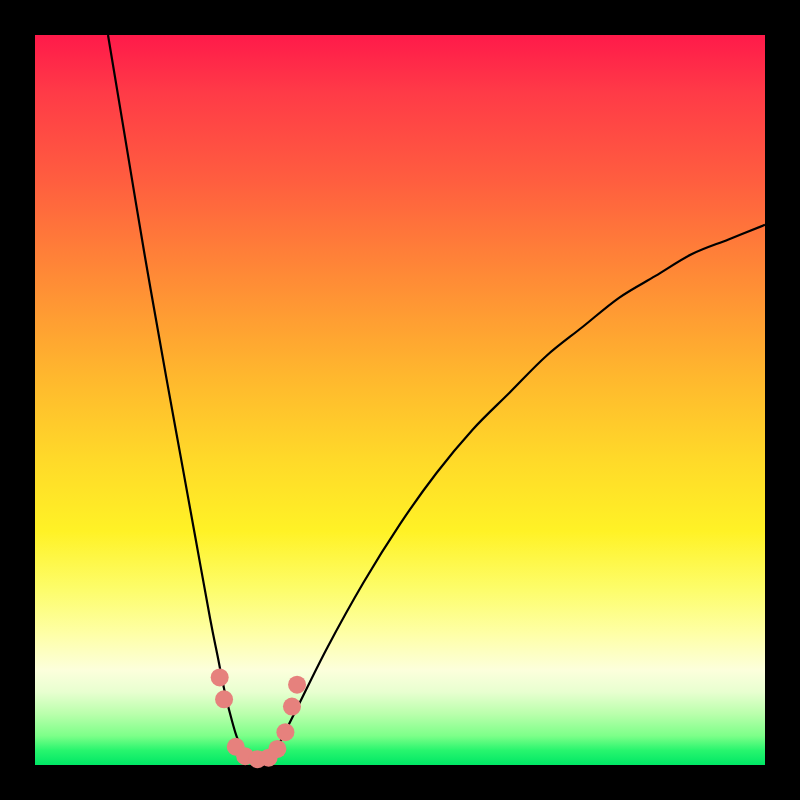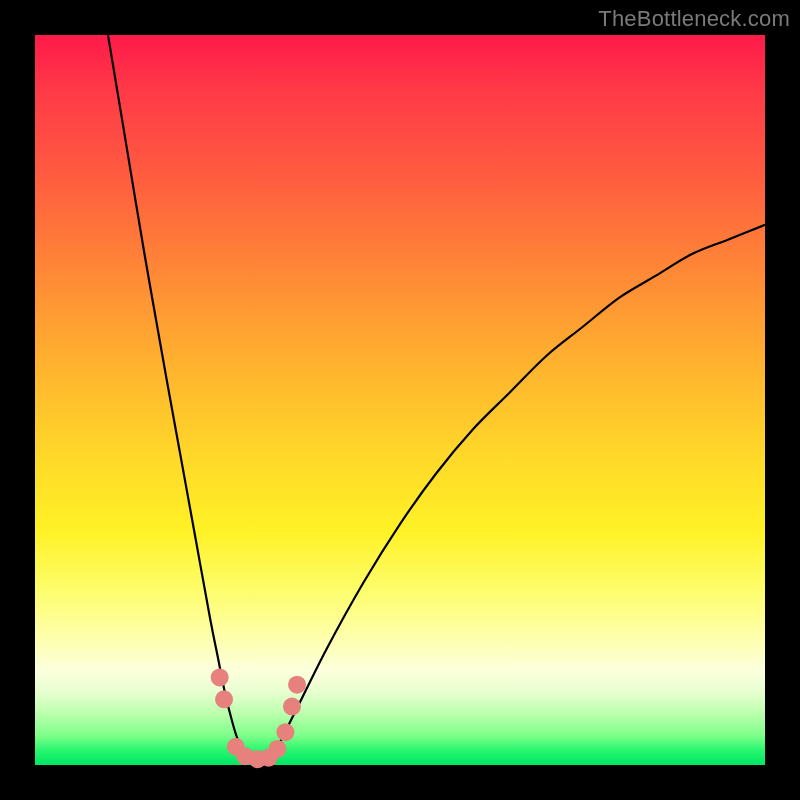--- a/index.html
+++ b/index.html
@@ -61,21 +61,20 @@
     top: 0;
     width: 730px;
     height: 730px;
     overflow: visible;
   }
 </style>
 </head>
 <body>
 
 <div class="frame">
-  <div class="watermark">TheBottleneck.com</div>
   <div class="plot">
     <svg class="curve" viewBox="0 0 730 730" preserveAspectRatio="none">
       <path id="curve-path" fill="none" stroke="#000000" stroke-width="2.2" d="M 73,0 C 75.43333333333334,14.600000000000003 81.51666666666667,51.100000000000016 87.6,87.60000000000002 C 93.68333333333332,124.10000000000002 102.2,176.41666666666674 109.5,219.00000000000006 C 116.8,261.58333333333337 125.31666666666668,309.0333333333333 131.4,343.09999999999997 C 137.48333333333335,377.16666666666663 141.13333333333333,396.6333333333334 146,423.40000000000003 C 150.86666666666667,450.1666666666667 155.73333333333332,476.93333333333334 160.6,503.7 C 165.46666666666667,530.4666666666667 171.54999999999998,564.5333333333333 175.2,584 C 178.85,603.4666666666667 180.06666666666666,608.3333333333334 182.5,620.5 C 184.93333333333334,632.6666666666666 187.36666666666667,646.05 189.8,657 C 192.23333333333335,667.95 194.66666666666669,677.6833333333334 197.10000000000002,686.2 C 199.53333333333336,694.7166666666667 200.75,700.8000000000001 204.4,708.1 C 208.05,715.4 214.13333333333333,727.5666666666666 219,730 C 223.86666666666667,732.4333333333334 229.95,725.1333333333334 233.6,722.7 C 237.25,720.2666666666667 238.46666666666667,719.05 240.9,715.4 C 243.33333333333334,711.75 244.55,708.0999999999999 248.20000000000002,700.8 C 251.85000000000002,693.5 255.5,686.2 262.8,671.6 C 270.1,657 281.05,633.8833333333334 292,613.2 C 302.95,592.5166666666667 316.3333333333333,568.1833333333334 328.5,547.5 C 340.6666666666667,526.8166666666666 352.8333333333333,507.35 365,489.1 C 377.1666666666667,470.85 389.33333333333337,453.81666666666666 401.50000000000006,438 C 413.66666666666674,422.18333333333334 425.83333333333337,407.5833333333333 438,394.2 C 450.16666666666663,380.81666666666666 462.33333333333337,369.8666666666667 474.5,357.7 C 486.66666666666663,345.5333333333333 498.83333333333326,332.15 510.99999999999994,321.2 C 523.1666666666666,310.25 535.3333333333334,301.73333333333335 547.5,292 C 559.6666666666666,282.26666666666665 571.8333333333334,271.31666666666666 584,262.8 C 596.1666666666666,254.28333333333333 608.3333333333334,248.19999999999996 620.5,240.89999999999998 C 632.6666666666666,233.6 644.8333333333334,225.0833333333334 657,219.00000000000006 C 669.1666666666666,212.9166666666667 681.3333333333334,209.26666666666665 693.5,204.39999999999998 C 705.6666666666666,199.5333333333333 723.9166666666666,192.2333333333333 730,189.79999999999995"></path>
       <g id="markers">
           <circle cx="184.69" cy="642.4" r="9" fill="#e6817d"></circle>
           <circle cx="189.07" cy="664.3" r="9" fill="#e6817d"></circle>
           <circle cx="200.75000000000003" cy="711.75" r="9" fill="#e6817d"></circle>
           <circle cx="210.24000000000004" cy="721.24" r="9" fill="#e6817d"></circle>
           <circle cx="222.65" cy="724.16" r="9" fill="#e6817d"></circle>
           <circle cx="233.6" cy="722.7" r="9" fill="#e6817d"></circle>

